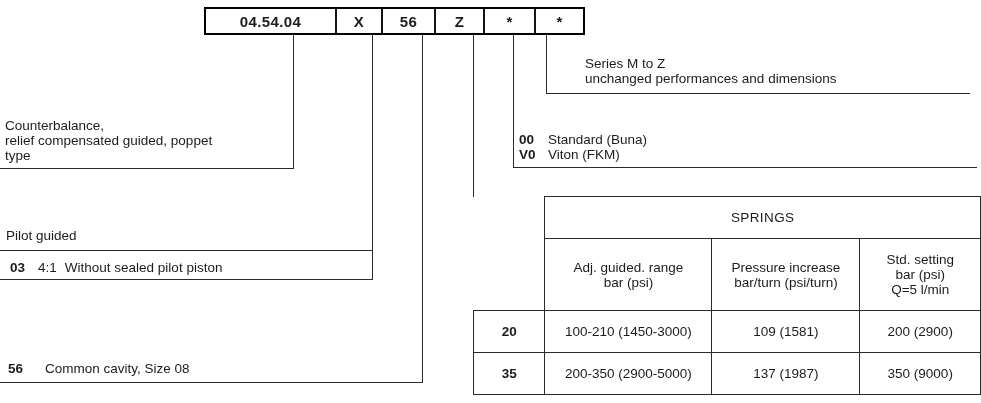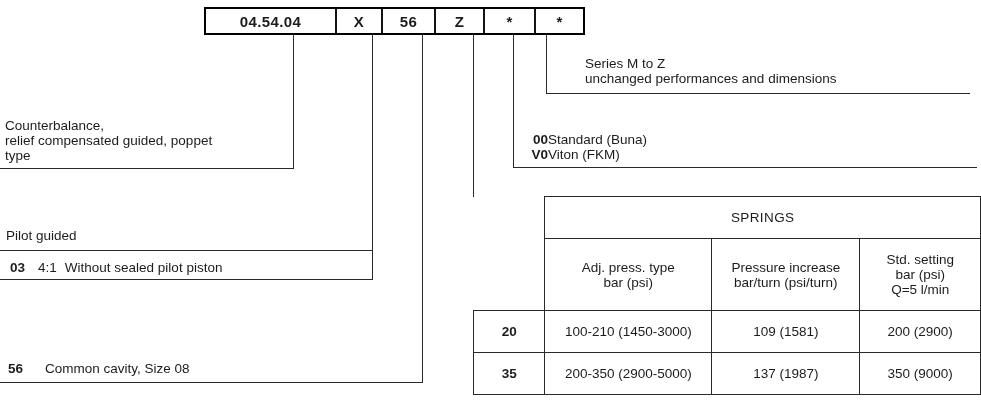--- a/index.html
+++ b/index.html
@@ -20,21 +20,21 @@
   .codes .box {
     display:flex; align-items:center; justify-content:center;
     font-weight:bold; font-size:15px; box-sizing:border-box;
     border-left:2px solid #141414; letter-spacing:0.4px;
   }
   .codes .box:first-child { border-left:none; }
 
   .label { position:absolute; line-height:15px; }
   .multiline { white-space:pre-line; }
   .coderow { display:flex; }
-  .coderow .code { font-weight:bold;text-align:right; }
+  .coderow .code { font-weight:bold; }
 
   .seals-block .seal-row .code { width:29px; font-weight:bold; }
 
   .pilot-option .code { font-weight:bold; }
   .pilot-option .ratio { margin-left:13px; }
   .pilot-option .desc { margin-left:8px; }
 
   .cavity-row .code { font-weight:bold; }
   .cavity-row .desc { margin-left:22px; }
 
@@ -108,21 +108,21 @@
     <span class="desc">Common cavity, Size 08</span>
   </div>
 
   <table class="springs">
     <tbody>
         <tr style="height:26px;">
       <td class="blank" style="width:73px;" rowspan="2"></td>
       <td class="title-cell" colspan="3">SPRINGS</td>
     </tr>
     <tr style="height:58px;">
-      <td class="multiline" style="width:171px;">Adj. press. type
+      <td class="multiline" style="width:171px;">Adj. guided. range
 bar (psi)</td>
       <td class="multiline" style="width:151px;">Pressure increase
 bar/turn (psi/turn)</td>
       <td class="multiline" style="width:123px;">Std. setting
 bar (psi)
 Q=5 l/min</td>
     </tr>
     <tr style="height:32px;">
       <td class="codecell">20</td>
       <td>100-210 (1450-3000)</td>

